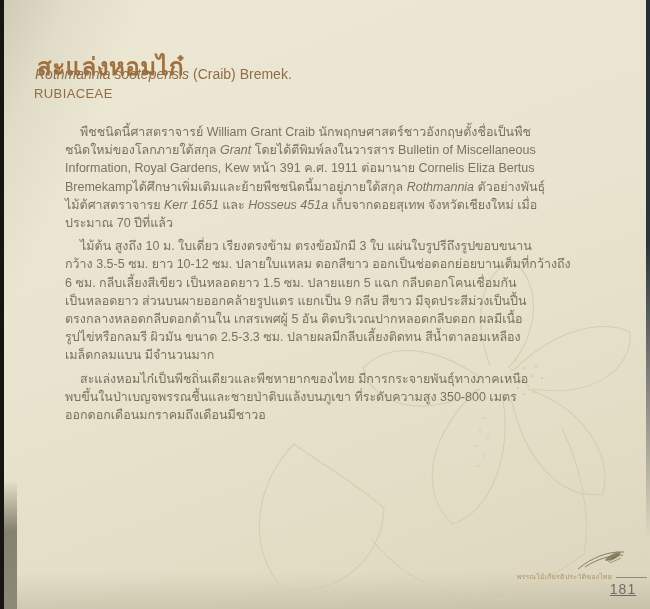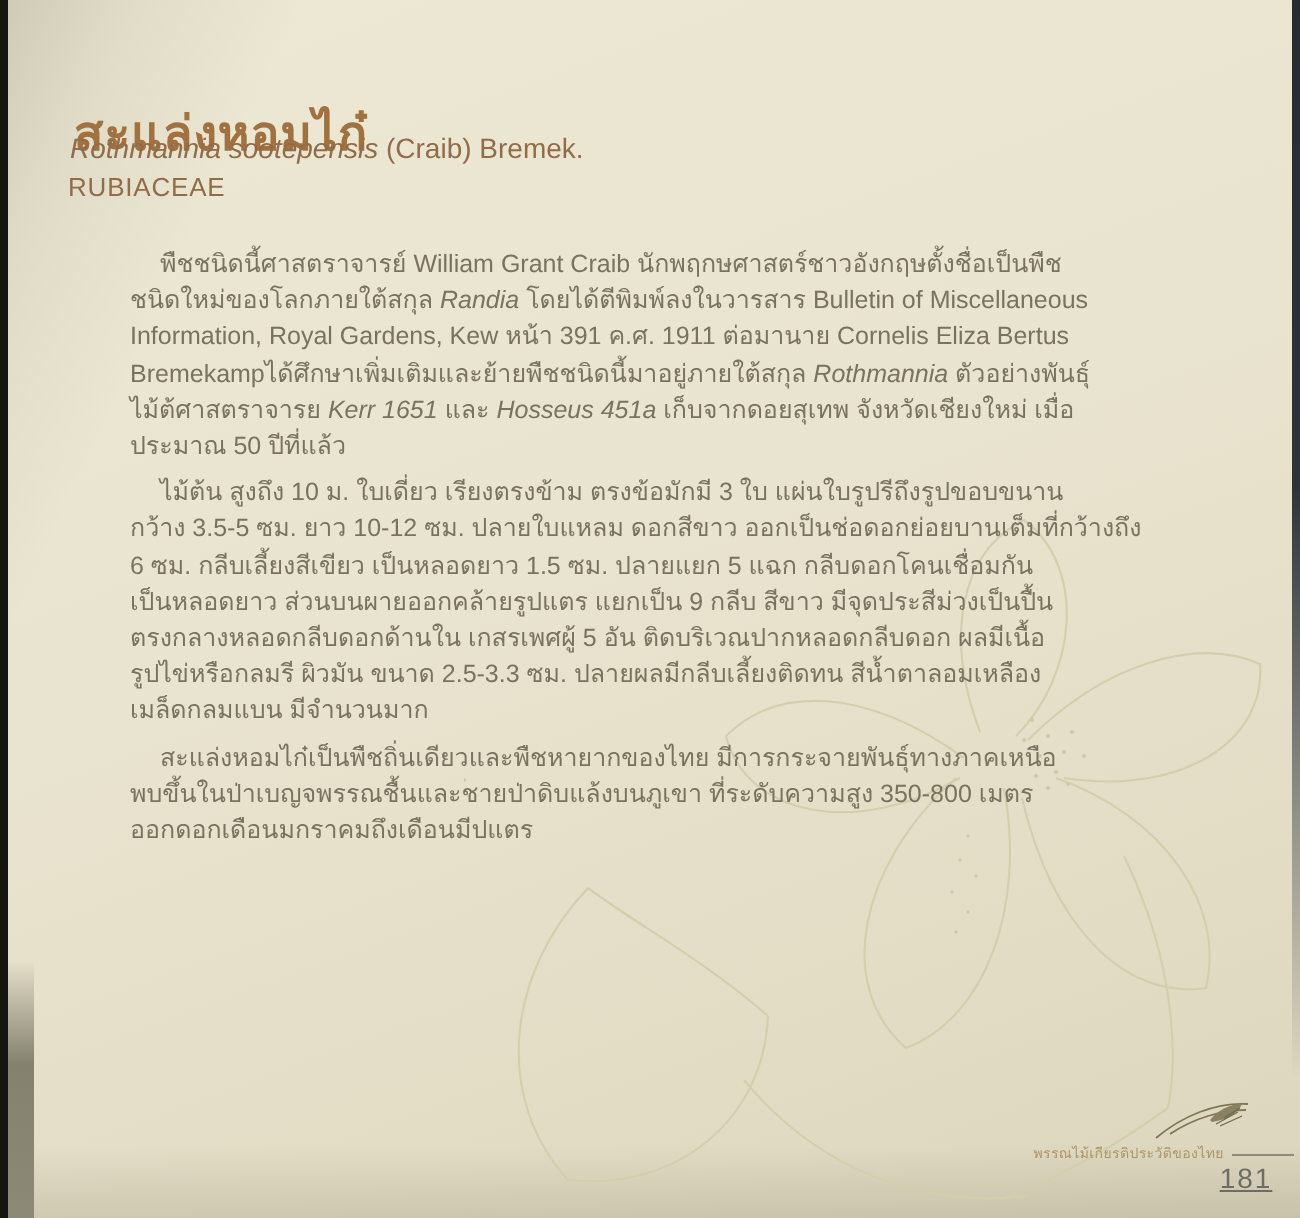--- a/index.html
+++ b/index.html
@@ -105,39 +105,39 @@
     <path d="M352,306 C330,322 300,340 268,352"></path>
   </svg>
 
   <div class="title">สะแล่งหอมไก๋</div>
   <div class="species"><span class="lat">Rothmannia sootepensis</span><span> (Craib) Bremek.</span></div>
   <div class="family">RUBIACEAE</div>
 
   <div class="content" id="content">
       <div class="para">
         <div class="line"><span>พืชชนิดนี้ศาสตราจารย์ William Grant Craib นักพฤกษศาสตร์ชาวอังกฤษตั้งชื่อเป็นพืช</span></div>
-        <div class="line"><span>ชนิดใหม่ของโลกภายใต้สกุล </span><span class="seg-i">Randia</span><span> โดยได้ตีพิมพ์ลงในวารสาร Bulletin of Miscellaneous</span></div>
+        <div class="line"><span>ชนิดใหม่ของโลกภายใต้สกุล </span><span class="seg-i">Grant</span><span> โดยได้ตีพิมพ์ลงในวารสาร Bulletin of Miscellaneous</span></div>
         <div class="line"><span>Information, Royal Gardens, Kew หน้า 391 ค.ศ. 1911 ต่อมานาย Cornelis Eliza Bertus</span></div>
         <div class="line"><span>Bremekampได้ศึกษาเพิ่มเติมและย้ายพืชชนิดนี้มาอยู่ภายใต้สกุล </span><span class="seg-i">Rothmannia</span><span> ตัวอย่างพันธุ์</span></div>
         <div class="line"><span>ไม้ต้ศาสตราจารย </span><span class="seg-i">Kerr 1651</span><span> และ </span><span class="seg-i">Hosseus 451a</span><span> เก็บจากดอยสุเทพ จังหวัดเชียงใหม่ เมื่อ</span></div>
-        <div class="line"><span>ประมาณ 50 ปีที่แล้ว</span></div>
+        <div class="line"><span>ประมาณ 70 ปีที่แล้ว</span></div>
       </div>
       <div class="para">
         <div class="line"><span>ไม้ต้น สูงถึง 10 ม. ใบเดี่ยว เรียงตรงข้าม ตรงข้อมักมี 3 ใบ แผ่นใบรูปรีถึงรูปขอบขนาน</span></div>
         <div class="line"><span>กว้าง 3.5-5 ซม. ยาว 10-12 ซม. ปลายใบแหลม ดอกสีขาว ออกเป็นช่อดอกย่อยบานเต็มที่กว้างถึง</span></div>
         <div class="line"><span>6 ซม. กลีบเลี้ยงสีเขียว เป็นหลอดยาว 1.5 ซม. ปลายแยก 5 แฉก กลีบดอกโคนเชื่อมกัน</span></div>
         <div class="line"><span>เป็นหลอดยาว ส่วนบนผายออกคล้ายรูปแตร แยกเป็น 9 กลีบ สีขาว มีจุดประสีม่วงเป็นปื้น</span></div>
         <div class="line"><span>ตรงกลางหลอดกลีบดอกด้านใน เกสรเพศผู้ 5 อัน ติดบริเวณปากหลอดกลีบดอก ผลมีเนื้อ</span></div>
         <div class="line"><span>รูปไข่หรือกลมรี ผิวมัน ขนาด 2.5-3.3 ซม. ปลายผลมีกลีบเลี้ยงติดทน สีน้ำตาลอมเหลือง</span></div>
         <div class="line"><span>เมล็ดกลมแบน มีจำนวนมาก</span></div>
       </div>
       <div class="para">
         <div class="line"><span>สะแล่งหอมไก๋เป็นพืชถิ่นเดียวและพืชหายากของไทย มีการกระจายพันธุ์ทางภาคเหนือ</span></div>
         <div class="line"><span>พบขึ้นในป่าเบญจพรรณชื้นและชายป่าดิบแล้งบนภูเขา ที่ระดับความสูง 350-800 เมตร</span></div>
-        <div class="line"><span>ออกดอกเดือนมกราคมถึงเดือนมีปแตร</span></div>
+        <div class="line"><span>ออกดอกเดือนมกราคมถึงเดือนมีชาวอ</span></div>
       </div>
     </div>
 
   <svg class="sprig" viewBox="0 0 52 26" fill="none" stroke="#7e7657" stroke-width="0.9">
     <path d="M3,23 C16,12 33,5 49,6"></path>
     <path d="M10,21 C22,13 36,9 48,9"></path>
     <path d="M30,14 C34,9 40,6 46,6 C44,11 38,14 31,15 Z" fill="#8a8162" stroke="none"></path>
     <path d="M33,16 L44,10 M35,17 L46,12 M37,13 L45,8" stroke="#6f684c" stroke-width="0.6"></path>
   </svg>
   <div class="book-title">พรรณไม้เกียรติประวัติของไทย</div>

